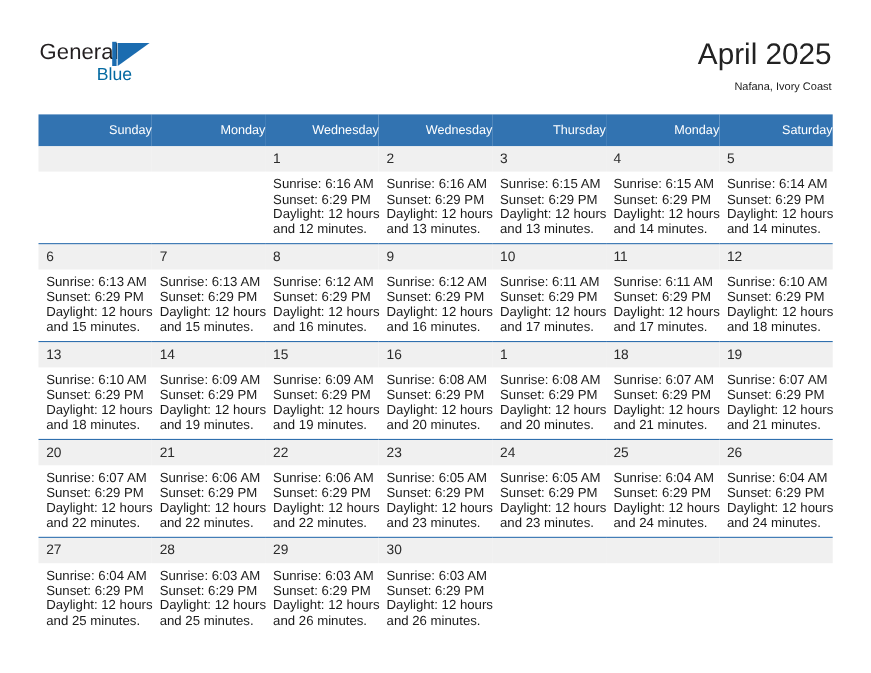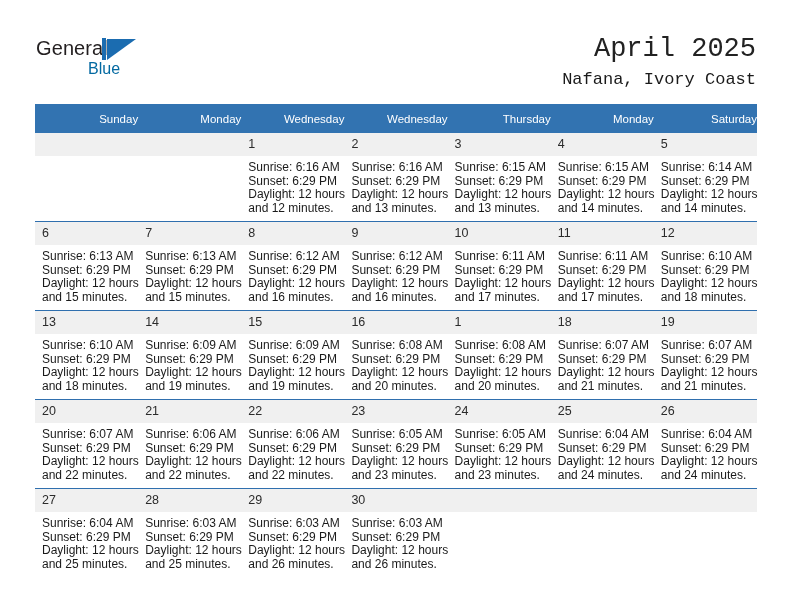--- a/index.html
+++ b/index.html
@@ -76,31 +76,30 @@
     height: 0;
     border-left: 29px solid #1b6cb0;
     border-bottom: 21px solid transparent;
   }
 
   .title-block {
     position: absolute;
     right: 36px;
     top: 32px;
     text-align: right;
-    font-family: Liberation Mono, monospace;
   }
   .month-title {
     font-size: 27px;
     color: #222222;
     line-height: 34px;
     white-space: nowrap;
   }
   .location {
     margin-top: 5px;
-    font-size: 17px;
+    font-size: 10px;
     color: #1a1a1a;
     line-height: 17px;
     white-space: nowrap;
   }
 
   
   .calendar {
     position: absolute;
     left: 35px;
     top: 104px;

